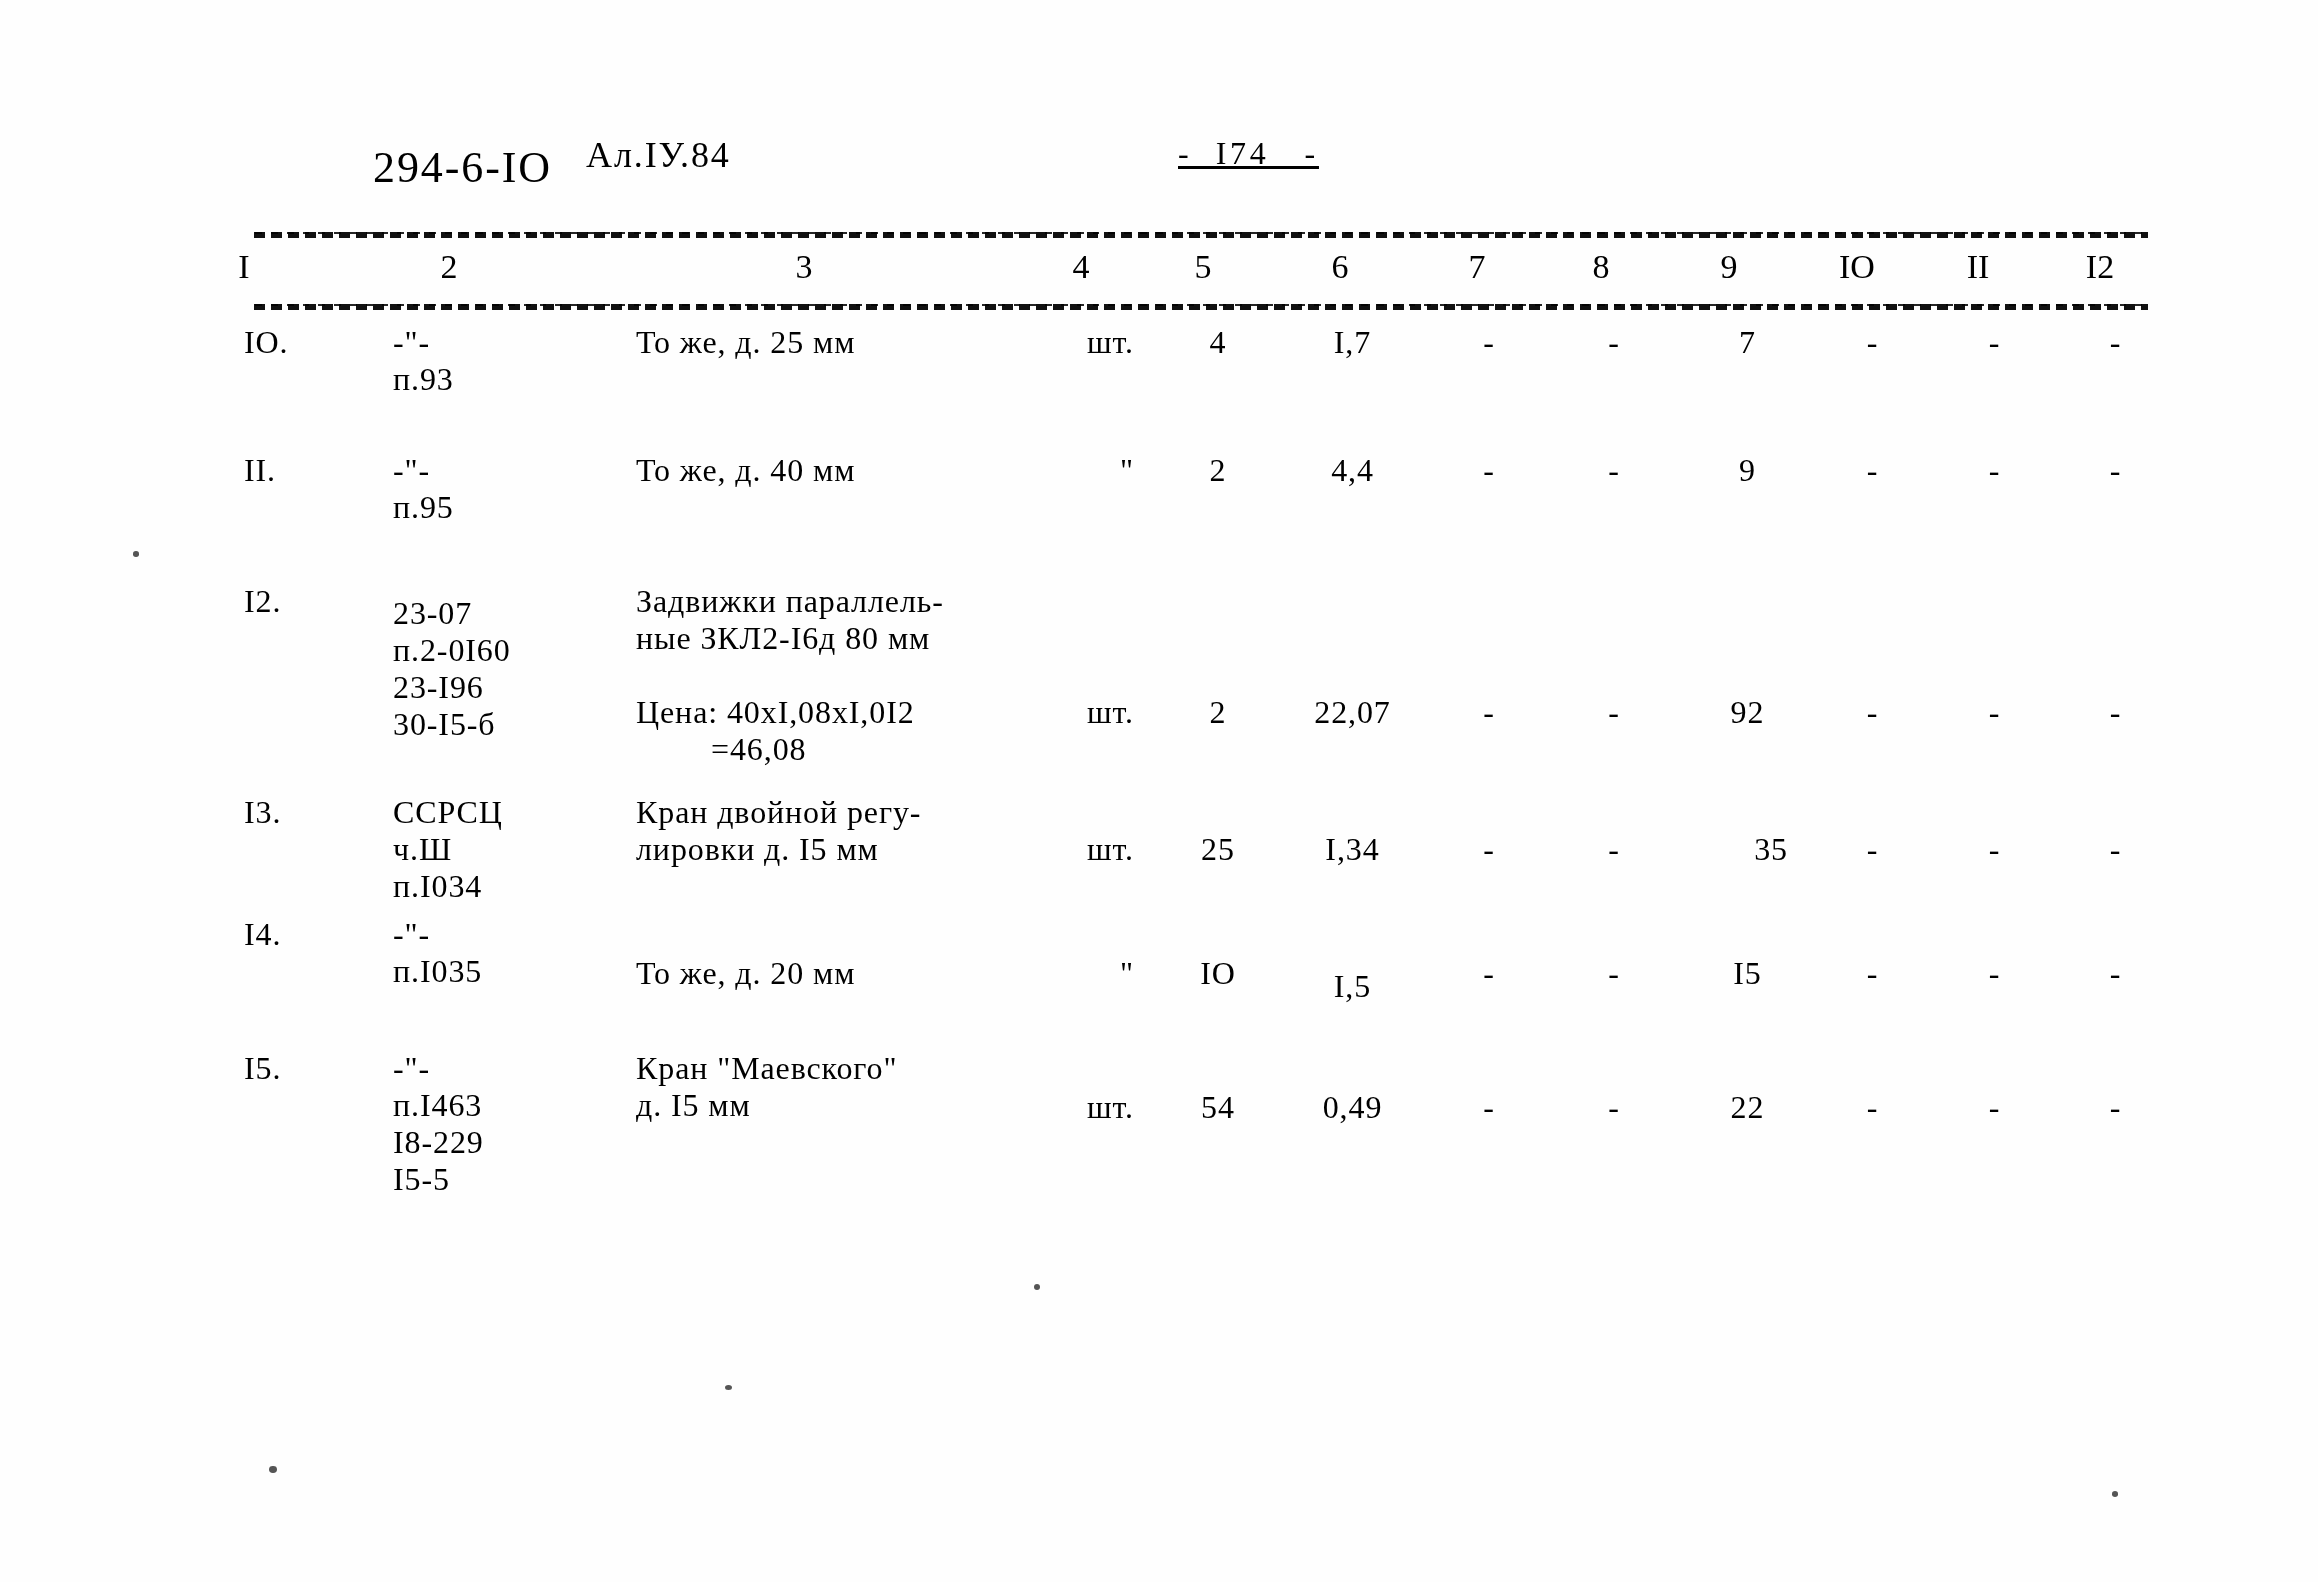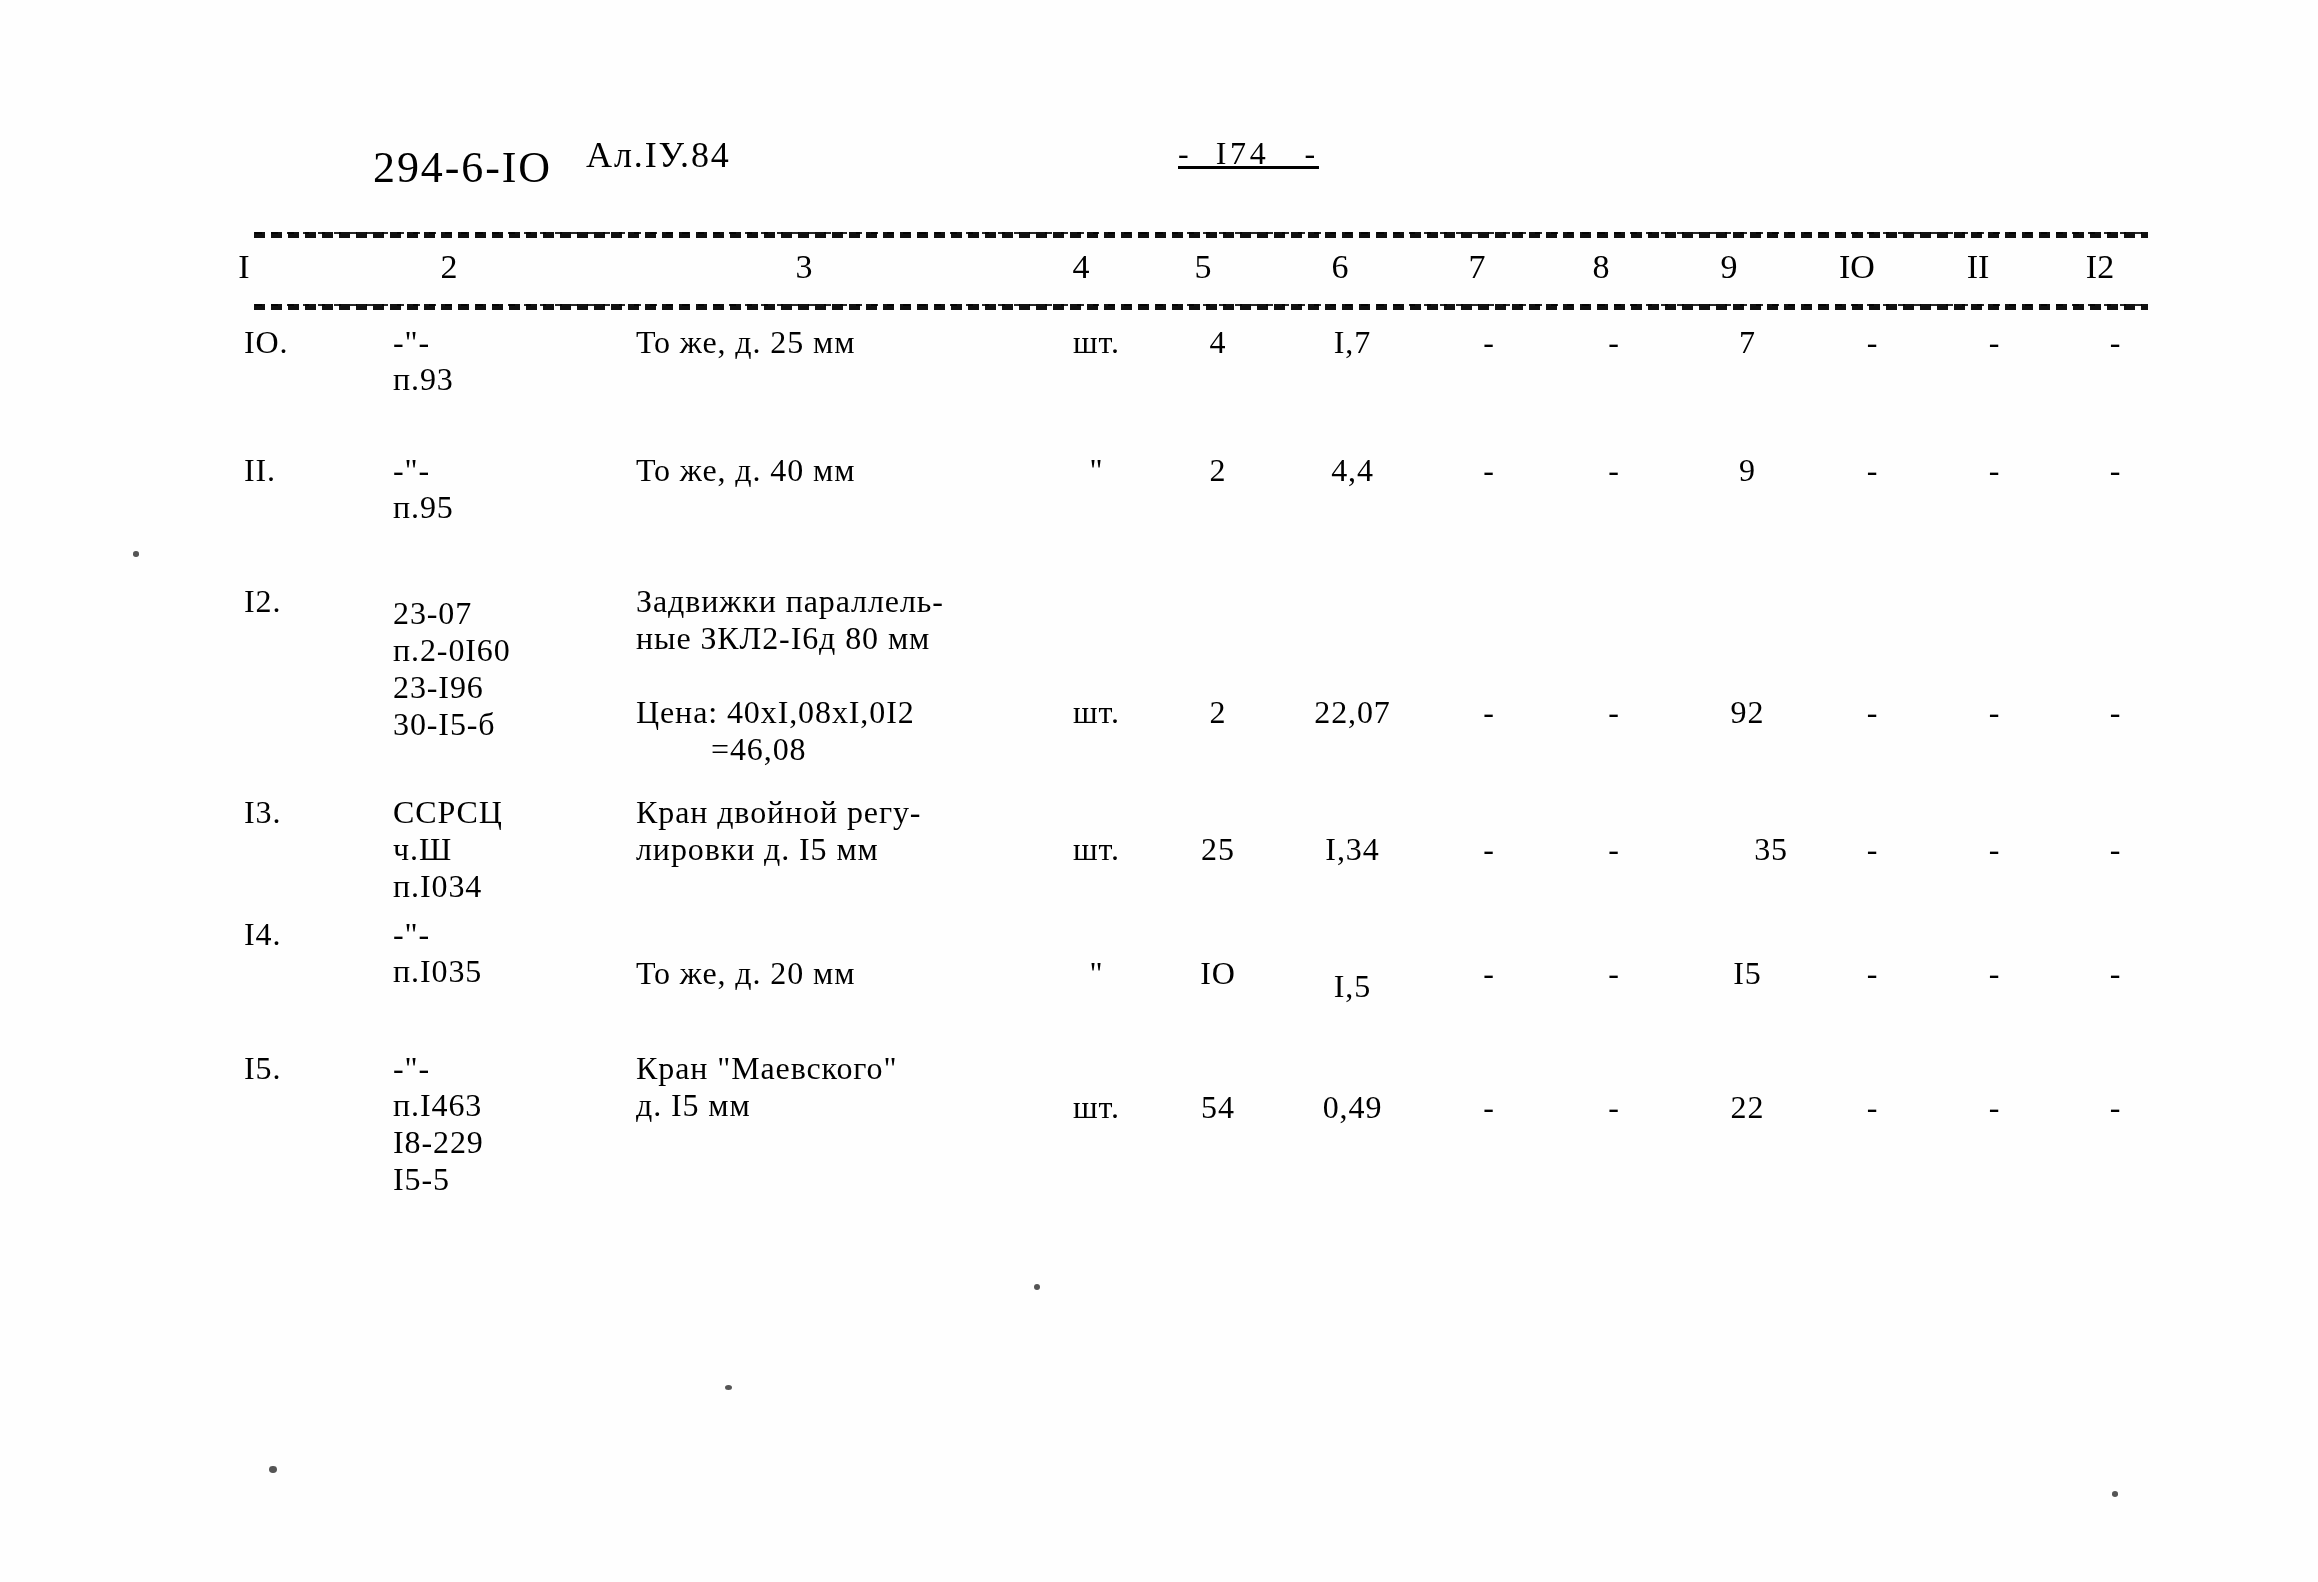--- a/index.html
+++ b/index.html
@@ -117,21 +117,21 @@
     font-size: 32px;
     line-height: 37px;
     white-space: pre;
     letter-spacing: 0.9px;
   }
 
   
   .c1  { left: 244px;  width: 118px;  text-align: left; }
   .c2  { left: 393px;  width: 206px;  text-align: left; }
   .c3  { left: 636px; width: 399px;  text-align: left; }
-  .c4  { left: 1059px; width: 75px;  text-align: center; }
+  .c4  { left: 1059px; width: 75px;  text-align: right; }
   .c5  { left: 1187px; width: 62px;  text-align: center; }
   .c6  { left: 1281px; width: 143px;  text-align: center; }
   .c7  { left: 1461px; width: 56px;   text-align: center; }
   .c8  { left: 1586px; width: 56px;   text-align: center; }
   .c9  { left: 1707px; width: 81px;  text-align: center; }
   .c10 { left: 1838px; width: 69px;  text-align: center; }
   .c11 { left: 1960px; width: 69px;  text-align: center; }
   .c12 { left: 2081px; width: 69px;  text-align: center; }
 
   .price-block { display: block; }

